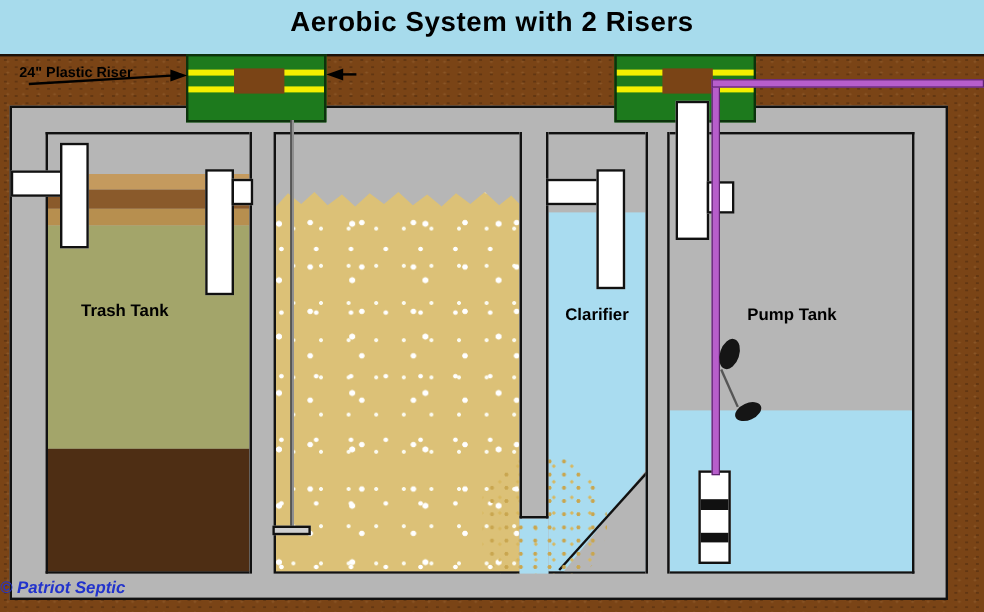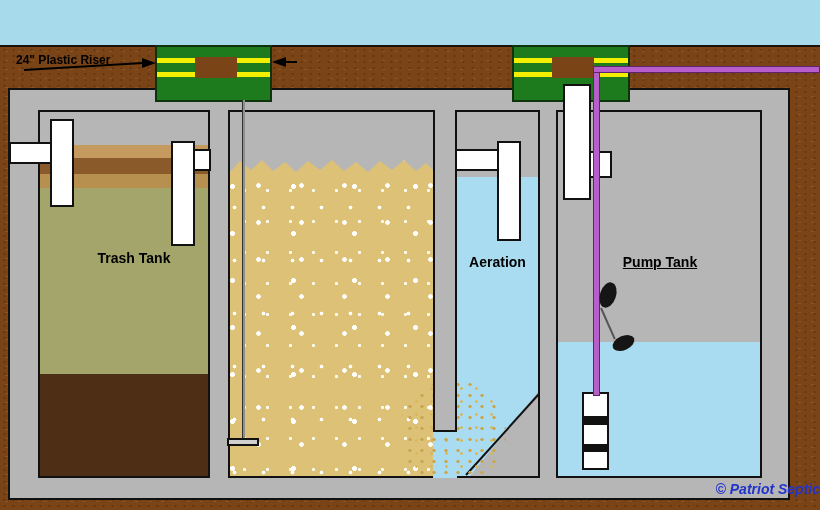--- a/index.html
+++ b/index.html
@@ -100,40 +100,41 @@
   .pump-band { position:absolute; left:0; width:100%; background:#111; }
   .band-1 { top:22px; height:9px; } .band-2 { top:50px; height:8px; }
 
   .float { position:absolute; background:#151515; border-radius:50%; }
   .float-1 { left:600px; top:282px; width:16px; height:26px; transform:rotate(18deg); }
   .float-2 { left:612px; top:336px; width:23px; height:14px; transform:rotate(-24deg); }
   .float-cord { position:absolute; left:600px; top:308px; width:2px; height:34px;
                 background:#555; transform:rotate(-24deg); transform-origin:top center; }
 
   .chamber-label { position:absolute; font-weight:bold; font-size:14px; color:#000; text-align:center; }
-  .lbl-trash     { left:52px;  top:250px; width:164px; }
+  .lbl-trash     { left:22px;  top:250px; width:164px; }
   .lbl-aeration  { left:230px; top:256px; width:203px; }
   .lbl-clarifier { left:449px; top:254px; width:97px; }
-  .lbl-pump      { left:558px; top:254px; width:204px;text-decoration:underline; }
+  .lbl-pump      { left:558px; top:254px; width:204px; }
 
   .top-label { position:absolute; font-weight:bold; font-size:12px; color:#000; }
   .lbl-riser { left:16px; top:53px; white-space:nowrap; }
   .lbl-lid   { left:296px; top:46px; width:100px; text-align:center;
                white-space:pre-line; line-height:14px; }
 
   .arrows { position:absolute; left:0; top:40px; width:460px; height:60px; }
 
-  .copyright { position:absolute; left:0; top:481px; width:100%; text-align:right;
+  .copyright { position:absolute; left:0; top:481px; width:100%; text-align:left;
                font-weight:bold; font-style:italic; font-size:14px; color:#2233cc; }
 </style>
 </head>
 <body>
 
 <div class="scene">
 
+  <div class="title">Aerobic System with 2 Risers</div>
 
   <div class="ground"></div>
 
   <div class="tank"></div>
 
   <div class="chamber trash">
     <div class="layer scum-a"></div>
     <div class="layer scum-b"></div>
     <div class="layer scum-c"></div>
     <div class="layer olive"></div>
@@ -196,18 +197,18 @@
   <svg class="arrows" viewBox="0 0 460 60">
     <line x1="24" y1="30" x2="143" y2="23" stroke="#000" stroke-width="2"></line>
     <polygon points="142,18 156,23 142,28" fill="#000"></polygon>
     <line x1="297" y1="22" x2="285" y2="22" stroke="#000" stroke-width="2"></line>
     <polygon points="286,17 272,22 286,27" fill="#000"></polygon>
   </svg>
 
   <div class="top-label lbl-riser">24" Plastic Riser</div>
 
   <div class="chamber-label lbl-trash">Trash Tank</div>
-  <div class="chamber-label lbl-clarifier">Aeration</div>
+  <div class="chamber-label lbl-clarifier">Clarifier</div>
   <div class="chamber-label lbl-pump">Pump Tank</div>
 
   <div class="copyright">© Patriot Septic</div>
 
 </div>
 
 </body></html>

